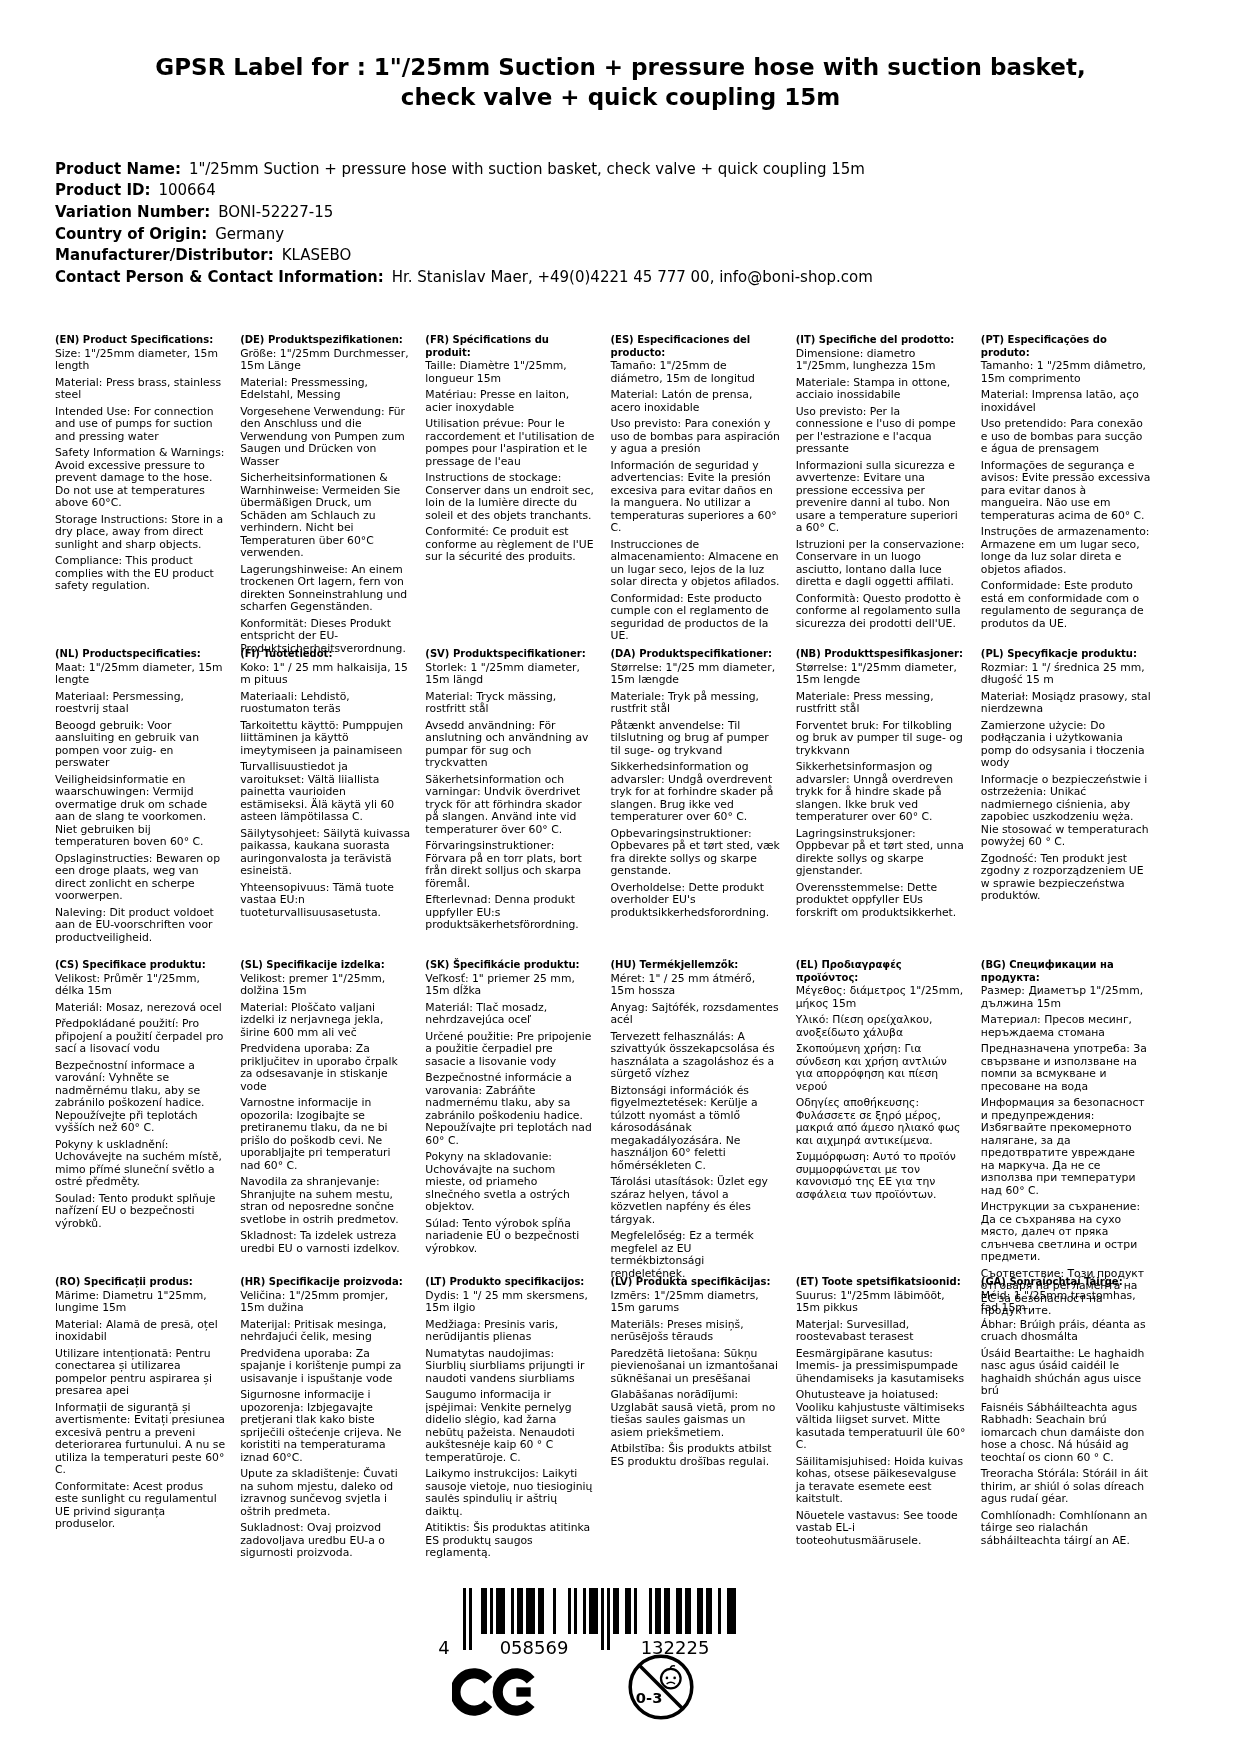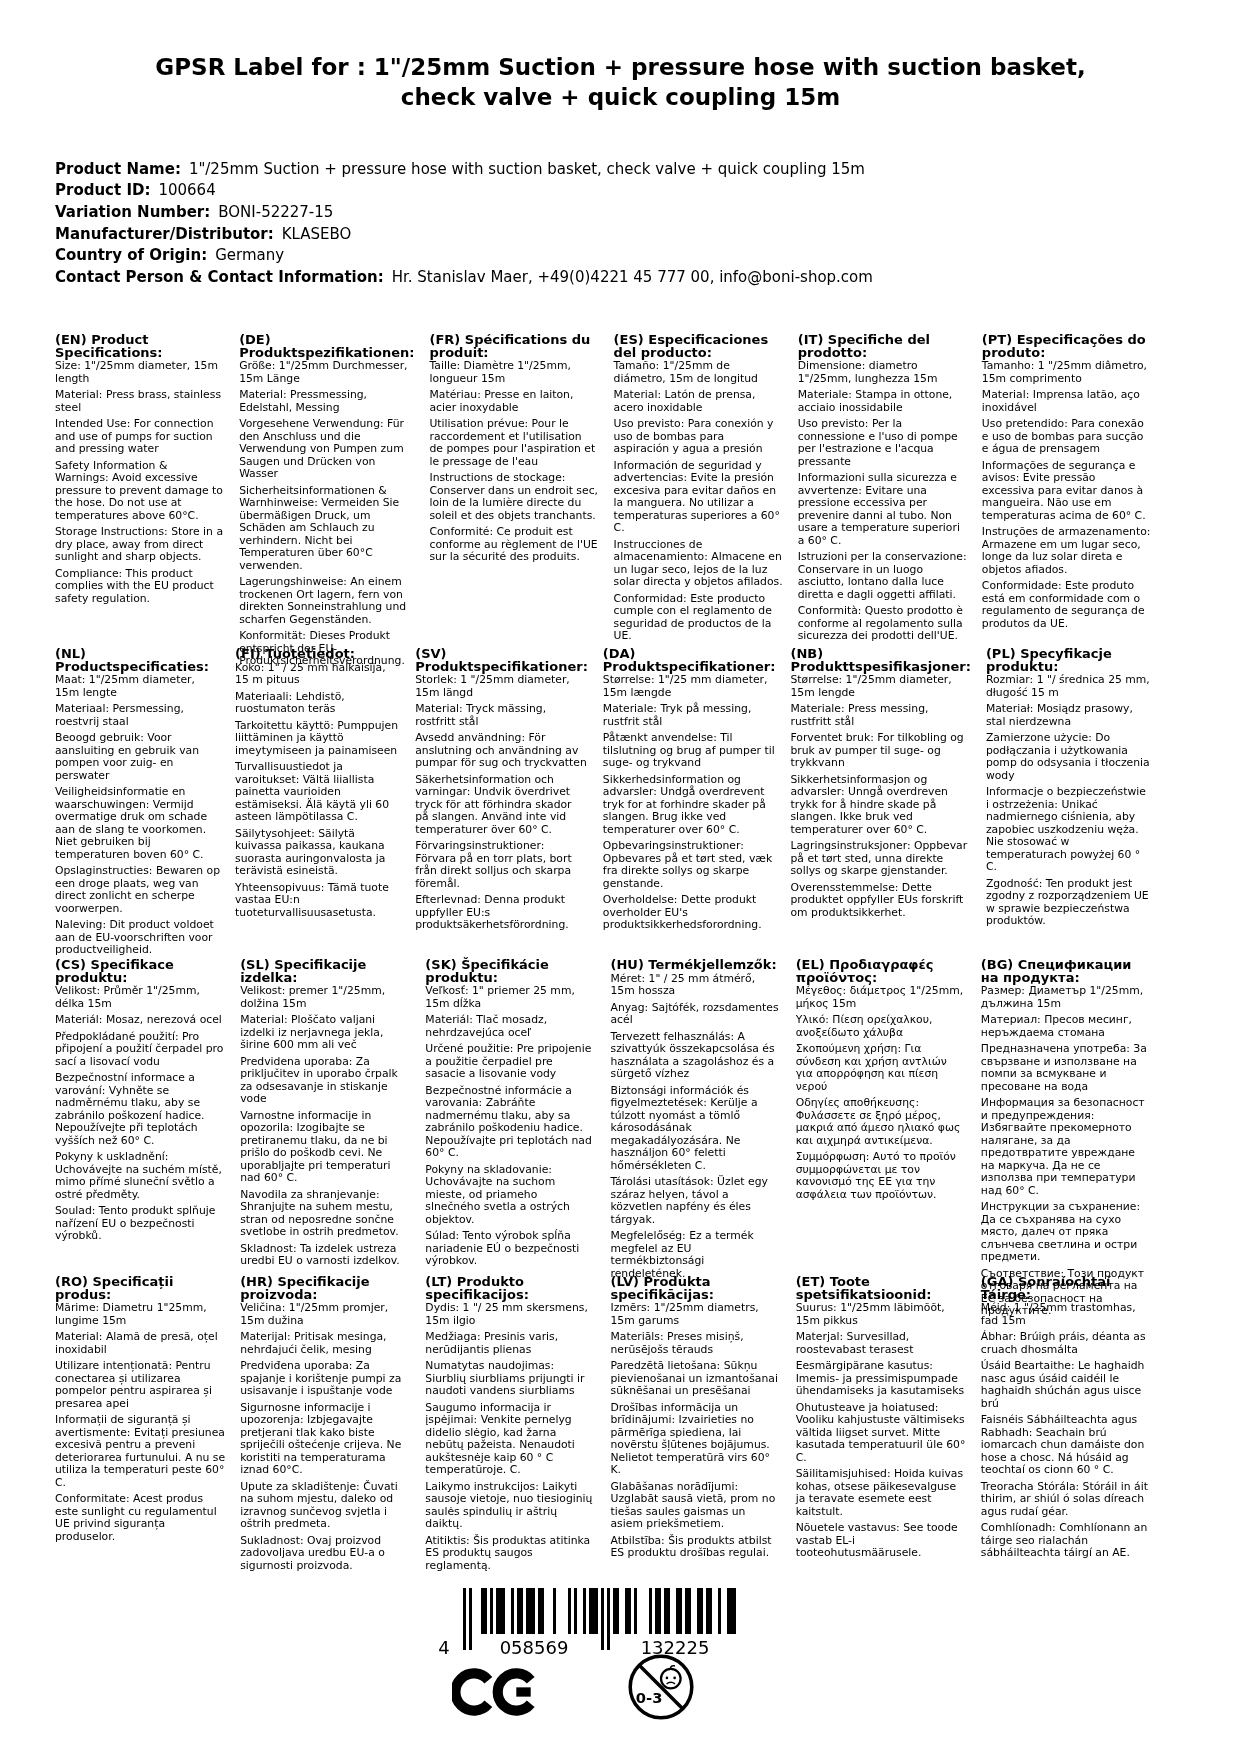--- a/index.html
+++ b/index.html
@@ -36,21 +36,21 @@
   }
   .lang-row.r1{height:314px;}
   .lang-row.r2{height:311px;}
   .lang-row.r3{height:317px;}
   .lang-cell{
     font-size:10.8px;
     line-height:12.5px;
   }
   .lang-header{
     font-weight:bold;
-    font-size:13px;
+    font-size:10px;
     margin-bottom:1px;
   }
   .lang-para{margin:0 0 4px 0;}
   .footer{
     position:absolute;
     left:0;top:1558px;
     width:1241px;height:196px;
   }
   .barcode{position:absolute;left:430px;top:30px;}
   .barcode rect{fill:#000;}
@@ -70,22 +70,22 @@
 </style>
 </head>
 <body>
 
 <div class="title">GPSR Label for : 1"/25mm Suction + pressure hose with suction basket, check valve + quick coupling 15m</div>
 
 <div class="product-info">
     <div class="info-row"><span class="info-label">Product Name:</span><span class="info-value">1"/25mm Suction + pressure hose with suction basket, check valve + quick coupling 15m</span></div>
     <div class="info-row"><span class="info-label">Product ID:</span><span class="info-value">100664</span></div>
     <div class="info-row"><span class="info-label">Variation Number:</span><span class="info-value">BONI-52227-15</span></div>
+    <div class="info-row"><span class="info-label">Country of Origin:</span><span class="info-value">Germany</span></div>
     <div class="info-row"><span class="info-label">Manufacturer/Distributor:</span><span class="info-value">KLASEBO</span></div>
-    <div class="info-row"><span class="info-label">Country of Origin:</span><span class="info-value">Germany</span></div>
     <div class="info-row"><span class="info-label">Contact Person &amp; Contact Information:</span><span class="info-value">Hr. Stanislav Maer, +49(0)4221 45 777 00, info@boni-shop.com</span></div>
   </div>
 
 <div class="language-grid">
     <div class="lang-row r1">
       <div class="lang-cell">
         <div class="lang-header">(EN) Product Specifications:</div>
         <div class="lang-para">Size: 1"/25mm diameter, 15m length</div>
         <div class="lang-para">Material: Press brass, stainless steel</div>
         <div class="lang-para">Intended Use: For connection and use of pumps for suction and pressing water</div>
@@ -273,21 +273,20 @@
         <div class="lang-para">Numatytas naudojimas: Siurblių siurbliams prijungti ir naudoti vandens siurbliams</div>
         <div class="lang-para">Saugumo informacija ir įspėjimai: Venkite pernelyg didelio slėgio, kad žarna nebūtų pažeista. Nenaudoti aukštesnėje kaip 60 ° C temperatūroje. C.</div>
         <div class="lang-para">Laikymo instrukcijos: Laikyti sausoje vietoje, nuo tiesioginių saulės spindulių ir aštrių daiktų.</div>
         <div class="lang-para">Atitiktis: Šis produktas atitinka ES produktų saugos reglamentą.</div>
       </div>
       <div class="lang-cell">
         <div class="lang-header">(LV) Produkta specifikācijas:</div>
         <div class="lang-para">Izmērs: 1"/25mm diametrs, 15m garums</div>
         <div class="lang-para">Materiāls: Preses misiņš, nerūsējošs tērauds</div>
         <div class="lang-para">Paredzētā lietošana: Sūkņu pievienošanai un izmantošanai sūknēšanai un presēšanai</div>
-        <div class="lang-para">Drošības informācija un brīdinājumi: Izvairieties no pārmērīga spiediena, lai novērstu šļūtenes bojājumus. Nelietot temperatūrā virs 60° K.</div>
         <div class="lang-para">Glabāšanas norādījumi: Uzglabāt sausā vietā, prom no tiešas saules gaismas un asiem priekšmetiem.</div>
         <div class="lang-para">Atbilstība: Šis produkts atbilst ES produktu drošības regulai.</div>
       </div>
       <div class="lang-cell">
         <div class="lang-header">(ET) Toote spetsifikatsioonid:</div>
         <div class="lang-para">Suurus: 1"/25mm läbimõõt, 15m pikkus</div>
         <div class="lang-para">Materjal: Survesillad, roostevabast terasest</div>
         <div class="lang-para">Eesmärgipärane kasutus: Imemis- ja pressimispumpade ühendamiseks ja kasutamiseks</div>
         <div class="lang-para">Ohutusteave ja hoiatused: Vooliku kahjustuste vältimiseks vältida liigset survet. Mitte kasutada temperatuuril üle 60° C.</div>
         <div class="lang-para">Säilitamisjuhised: Hoida kuivas kohas, otsese päikesevalguse ja teravate esemete eest kaitstult.</div>

